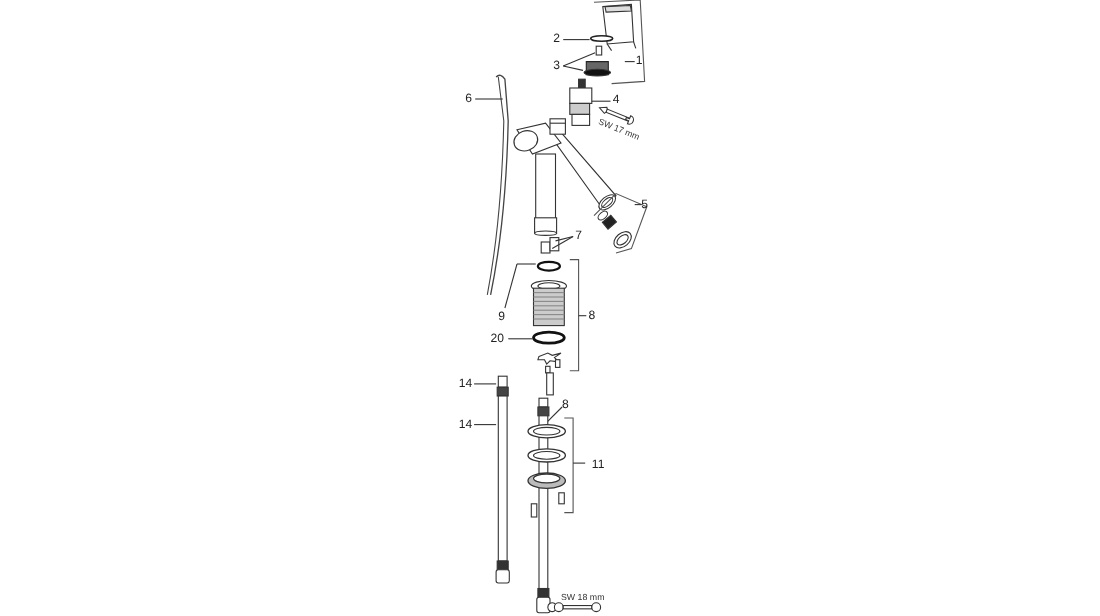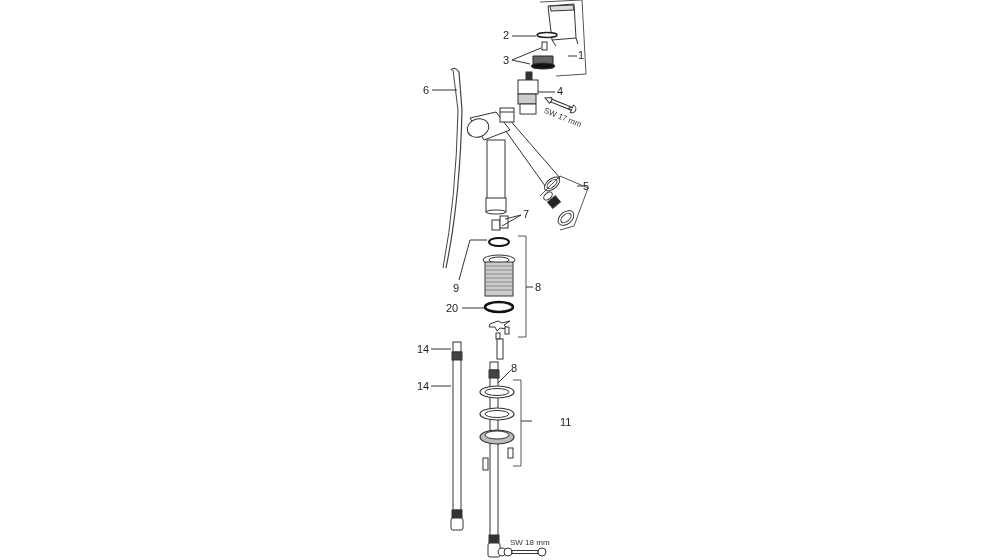--- a/index.html
+++ b/index.html
@@ -170,19 +170,19 @@
 <div class="lbl" style="left:578px;top:50px">1</div>
 <div class="lbl" style="left:503px;top:30px">2</div>
 <div class="lbl" style="left:503px;top:55px">3</div>
 <div class="lbl" style="left:557px;top:86px">4</div>
 <div class="lbl" style="left:583px;top:181px">5</div>
 <div class="lbl" style="left:423px;top:85px">6</div>
 <div class="lbl" style="left:523px;top:209px">7</div>
 <div class="lbl" style="left:535px;top:282px">8</div>
 <div class="lbl" style="left:453px;top:283px">9</div>
 <div class="lbl" style="left:446px;top:303px">20</div>
-<div class="lbl" style="left:560px;top:417px">11</div>
+<div class="lbl" style="left:538px;top:417px">11</div>
 <div class="lbl" style="left:511px;top:363px">8</div>
 <div class="lbl" style="left:417px;top:381px">14</div>
 <div class="lbl" style="left:417px;top:344px">14</div>
 
 <div class="wrench-lbl rot" style="left:546px;top:106px">SW 17 mm</div>
 <div class="wrench-lbl" style="left:510px;top:538px">SW 18 mm</div>
 
 </body></html>

